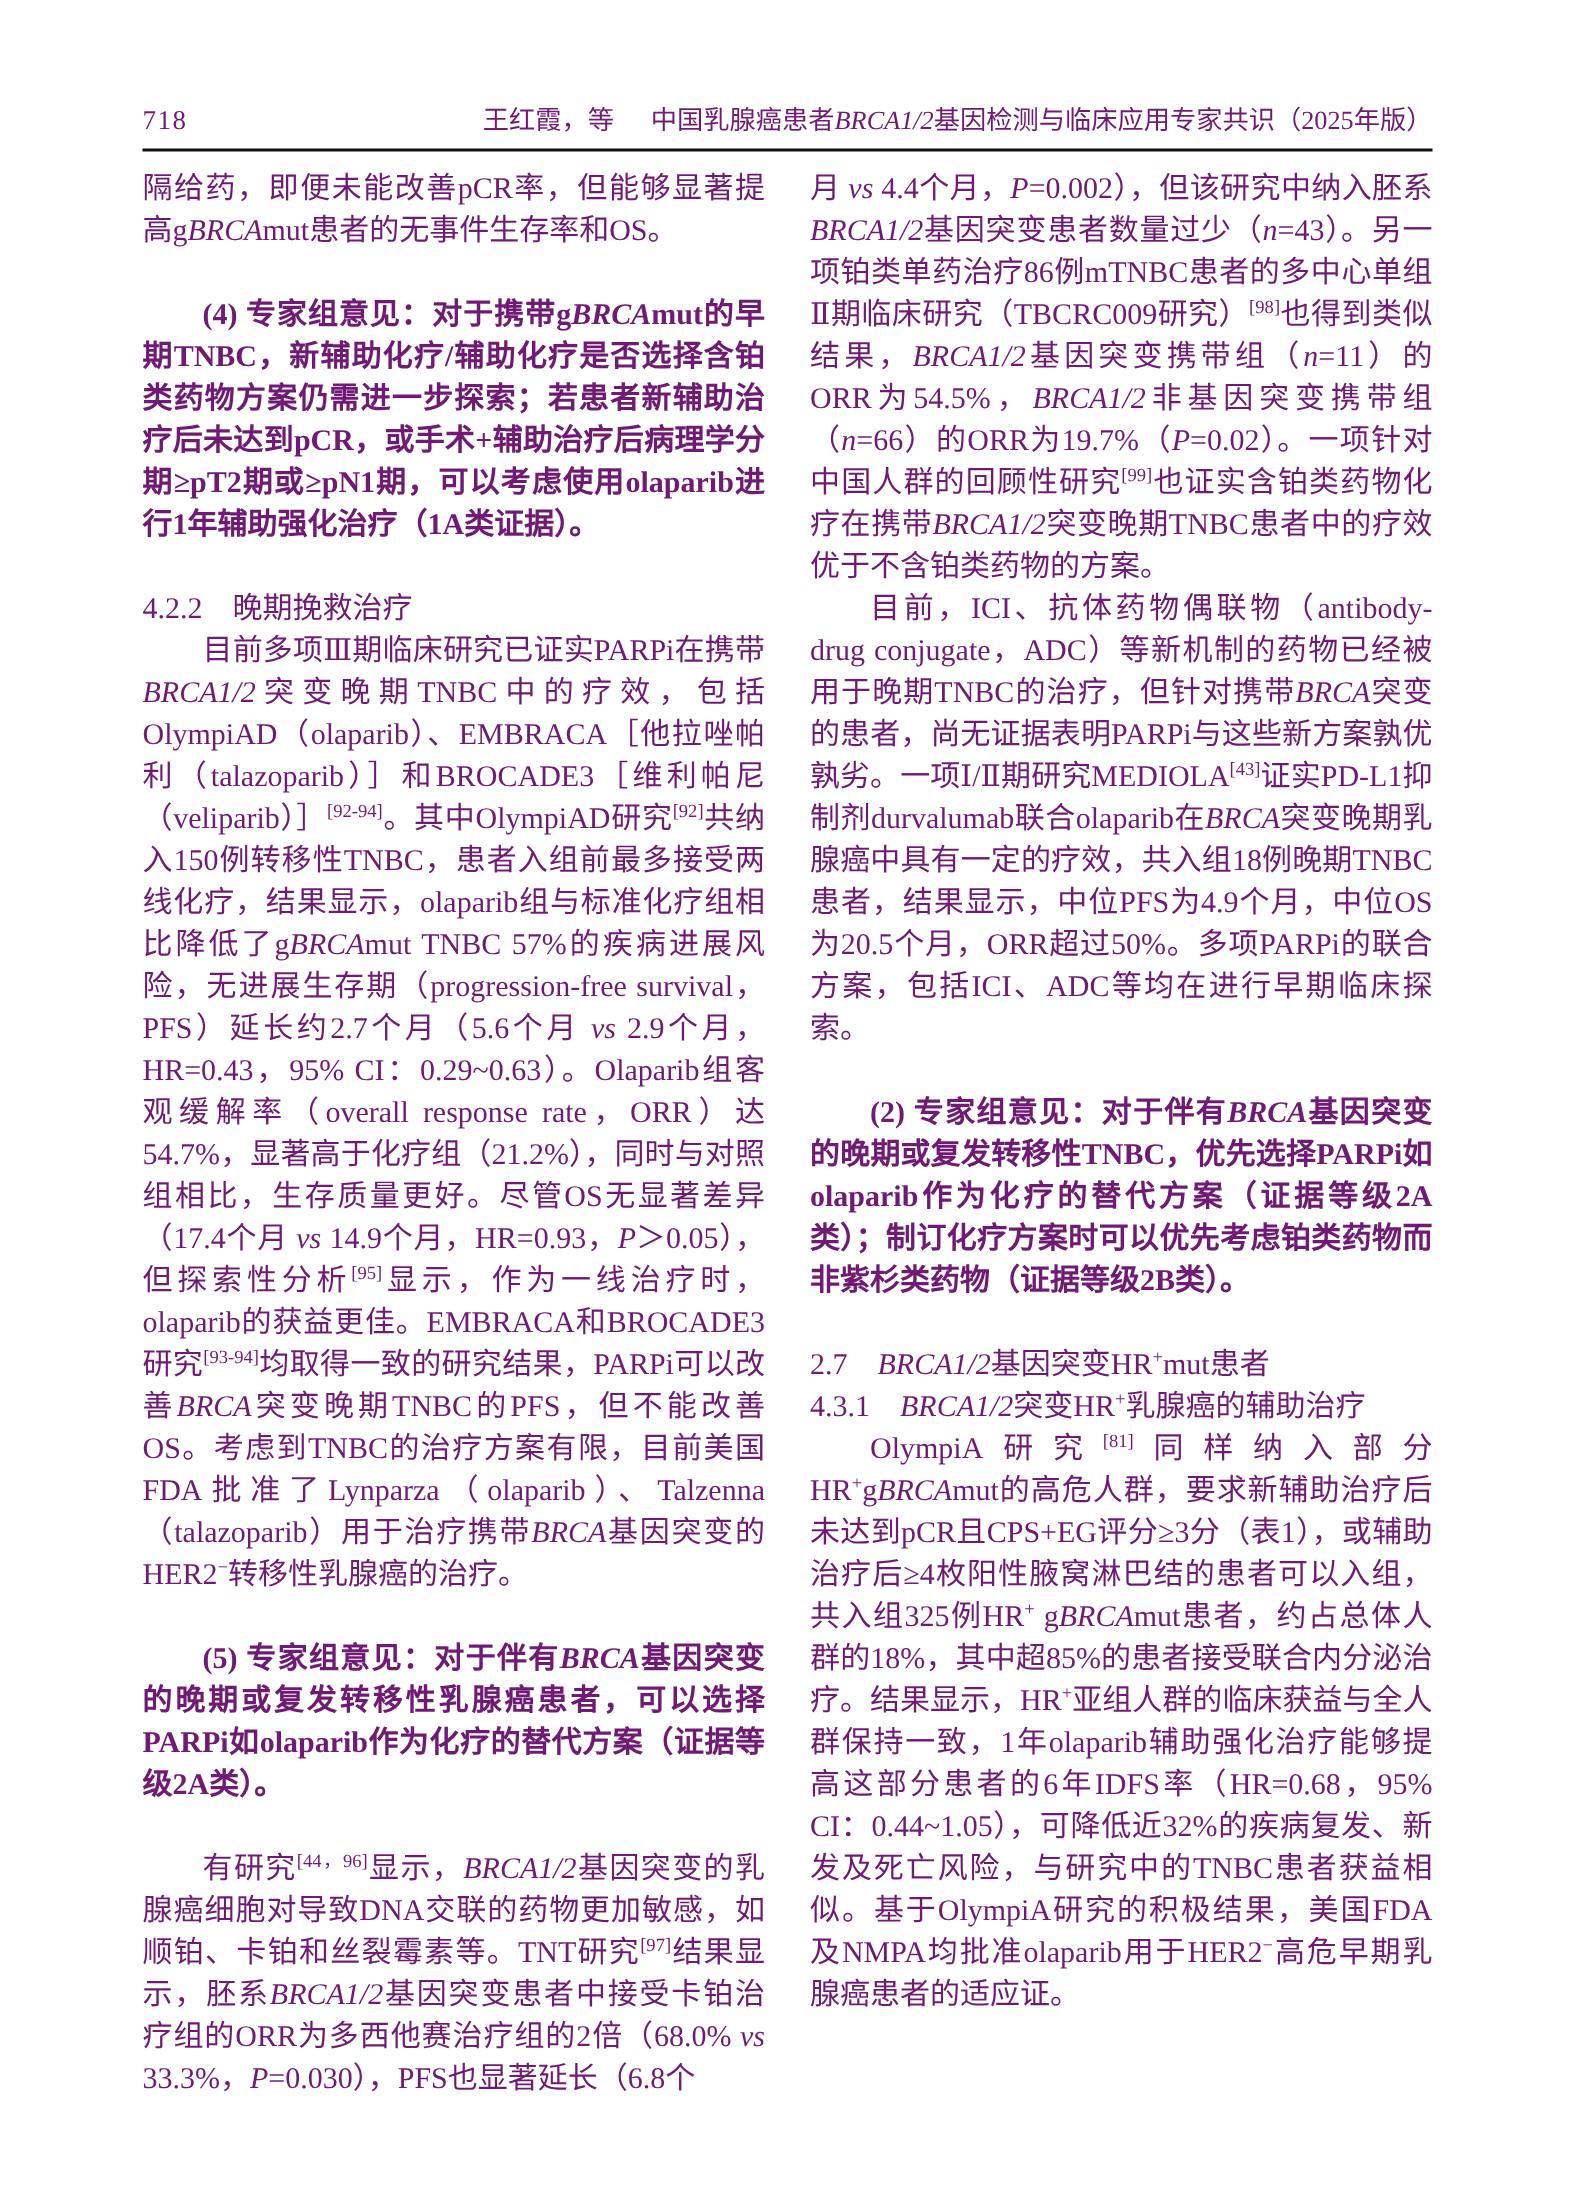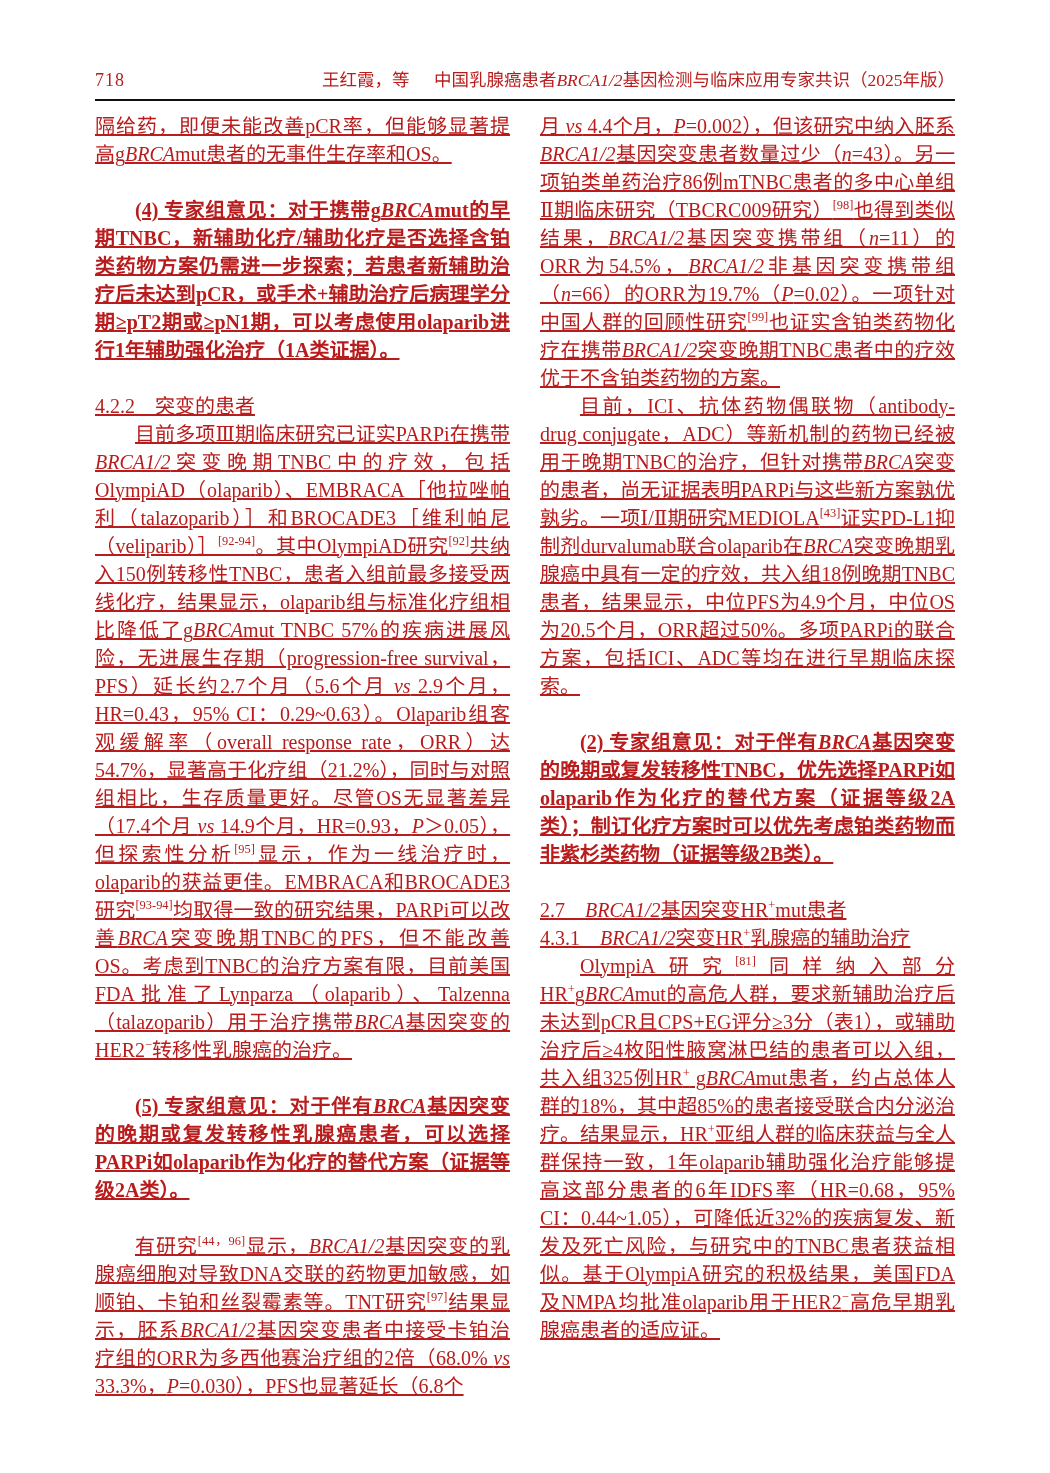--- a/index.html
+++ b/index.html
@@ -4,41 +4,40 @@
 <style>
   html,body{margin:0;padding:0;background:#ffffff;}
   .page{
     position:relative;
     width:1050px;height:1473px;
     background:#ffffff;
     box-sizing:border-box;
     padding:70px 95px 0 95px;
     overflow:hidden;
     font-family:"Liberation Serif","DejaVu Serif",serif;
-    color:#b91c1c;
+    color:#701a75;
   }
   .page-header{
     display:flex;
     justify-content:space-between;
     align-items:baseline;
     font-size:17.5px;
     line-height:1.2;
   }
   .page-number{font-size:18px;letter-spacing:1px;}
   .running-title{white-space:nowrap;}
   .running-authors{margin-right:1.4em;margin-top:17px;}
   .header-rule{
     border-bottom:2px solid #111111;
     margin-top:7px;
   }
   .columns{
     display:flex;
     gap:30px;
     margin-top:11px;
-    text-decoration:underline;
   }
   .col{
     flex:1 1 0;
     min-width:0;
     font-size:20px;
     line-height:28px;
     text-align:justify;
   }
   .col p{margin:0;text-indent:2em;}
   .col p.noindent{text-indent:0;}
@@ -72,21 +71,21 @@
     </span>
   </header>
 
   <div class="header-rule"></div>
 
   <main class="columns">
 
     <section class="col">
       <p class="para noindent"><span>隔给药，即便未能改善pCR率，但能够显著提高g</span><span class="rs-i">BRCA</span><span>mut患者的无事件生存率和OS。</span></p>
       <p class="para opinion"><span>(4) 专家组意见：对于携带g</span><span class="rs-i">BRCA</span><span>mut的早期TNBC，新辅助化疗/辅助化疗是否选择含铂类药物方案仍需进一步探索；若患者新辅助治疗后未达到pCR，或手术+辅助治疗后病理学分期≥pT2期或≥pN1期，可以考虑使用olaparib进行1年辅助强化治疗（1A类证据）。</span></p>
-      <h3 class="heading"><span>4.2.2　突变的患者</span></h3>
+      <h3 class="heading"><span>4.2.2　晚期挽救治疗</span></h3>
       <p class="para"><span>目前多项Ⅲ期临床研究已证实PARPi在携带</span><span class="rs-i">BRCA1/2</span><span>突变晚期TNBC中的疗效，包括OlympiAD（olaparib）、EMBRACA［他拉唑帕利（talazoparib）］和BROCADE3［维利帕尼（veliparib）］</span><span class="rs-sup">[92-94]</span><span>。其中OlympiAD研究</span><span class="rs-sup">[92]</span><span>共纳入150例转移性TNBC，患者入组前最多接受两线化疗，结果显示，olaparib组与标准化疗组相比降低了g</span><span class="rs-i">BRCA</span><span>mut TNBC 57%的疾病进展风险，无进展生存期（progression-free survival，PFS）延长约2.7个月（5.6个月 </span><span class="rs-i">vs</span><span> 2.9个月，HR=0.43，95% CI：0.29~0.63）。Olaparib组客观缓解率（overall response rate，ORR）达54.7%，显著高于化疗组（21.2%），同时与对照组相比，生存质量更好。尽管OS无显著差异（17.4个月 </span><span class="rs-i">vs</span><span> 14.9个月，HR=0.93，</span><span class="rs-i">P</span><span>＞0.05），但探索性分析</span><span class="rs-sup">[95]</span><span>显示，作为一线治疗时，olaparib的获益更佳。EMBRACA和BROCADE3研究</span><span class="rs-sup">[93-94]</span><span>均取得一致的研究结果，PARPi可以改善</span><span class="rs-i">BRCA</span><span>突变晚期TNBC的PFS，但不能改善OS。考虑到TNBC的治疗方案有限，目前美国FDA批准了Lynparza（olaparib）、Talzenna（talazoparib）用于治疗携带</span><span class="rs-i">BRCA</span><span>基因突变的HER2</span><span class="rs-sup">−</span><span>转移性乳腺癌的治疗。</span></p>
       <p class="para opinion"><span>(5) 专家组意见：对于伴有</span><span class="rs-i">BRCA</span><span>基因突变的晚期或复发转移性乳腺癌患者，可以选择PARPi如olaparib作为化疗的替代方案（证据等级2A类）。</span></p>
       <p class="para"><span>有研究</span><span class="rs-sup">[44，96]</span><span>显示，</span><span class="rs-i">BRCA1/2</span><span>基因突变的乳腺癌细胞对导致DNA交联的药物更加敏感，如顺铂、卡铂和丝裂霉素等。TNT研究</span><span class="rs-sup">[97]</span><span>结果显示，胚系</span><span class="rs-i">BRCA1/2</span><span>基因突变患者中接受卡铂治疗组的ORR为多西他赛治疗组的2倍（68.0% </span><span class="rs-i">vs</span><span> 33.3%，</span><span class="rs-i">P</span><span>=0.030），PFS也显著延长（6.8个</span></p>
     </section>
 
     <section class="col">
       <p class="para noindent"><span>月 </span><span class="rs-i">vs</span><span> 4.4个月，</span><span class="rs-i">P</span><span>=0.002），但该研究中纳入胚系</span><span class="rs-i">BRCA1/2</span><span>基因突变患者数量过少（</span><span class="rs-i">n</span><span>=43）。另一项铂类单药治疗86例mTNBC患者的多中心单组Ⅱ期临床研究（TBCRC009研究）</span><span class="rs-sup">[98]</span><span>也得到类似结果，</span><span class="rs-i">BRCA1/2</span><span>基因突变携带组（</span><span class="rs-i">n</span><span>=11）的ORR为54.5%，</span><span class="rs-i">BRCA1/2</span><span>非基因突变携带组（</span><span class="rs-i">n</span><span>=66）的ORR为19.7%（</span><span class="rs-i">P</span><span>=0.02）。一项针对中国人群的回顾性研究</span><span class="rs-sup">[99]</span><span>也证实含铂类药物化疗在携带</span><span class="rs-i">BRCA1/2</span><span>突变晚期TNBC患者中的疗效优于不含铂类药物的方案。</span></p>
       <p class="para"><span>目前，ICI、抗体药物偶联物（antibody-drug conjugate，ADC）等新机制的药物已经被用于晚期TNBC的治疗，但针对携带</span><span class="rs-i">BRCA</span><span>突变的患者，尚无证据表明PARPi与这些新方案孰优孰劣。一项Ⅰ/Ⅱ期研究MEDIOLA</span><span class="rs-sup">[43]</span><span>证实PD-L1抑制剂durvalumab联合olaparib在</span><span class="rs-i">BRCA</span><span>突变晚期乳腺癌中具有一定的疗效，共入组18例晚期TNBC患者，结果显示，中位PFS为4.9个月，中位OS为20.5个月，ORR超过50%。多项PARPi的联合方案，包括ICI、ADC等均在进行早期临床探索。</span></p>
       <p class="para opinion"><span>(2) 专家组意见：对于伴有</span><span class="rs-i">BRCA</span><span>基因突变的晚期或复发转移性TNBC，优先选择PARPi如olaparib作为化疗的替代方案（证据等级2A类）；制订化疗方案时可以优先考虑铂类药物而非紫杉类药物（证据等级2B类）。</span></p>
       <h3 class="heading"><span>2.7　</span><span class="rs-i">BRCA1/2</span><span>基因突变HR</span><span class="rs-sup">+</span><span>mut患者</span></h3>

